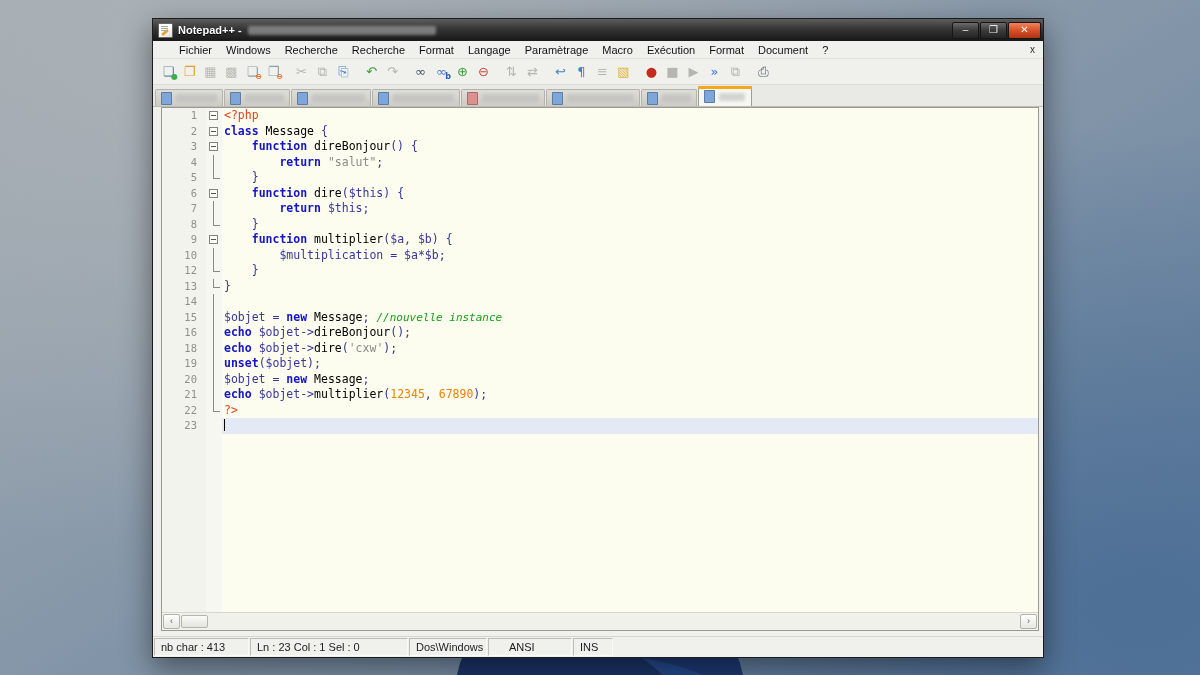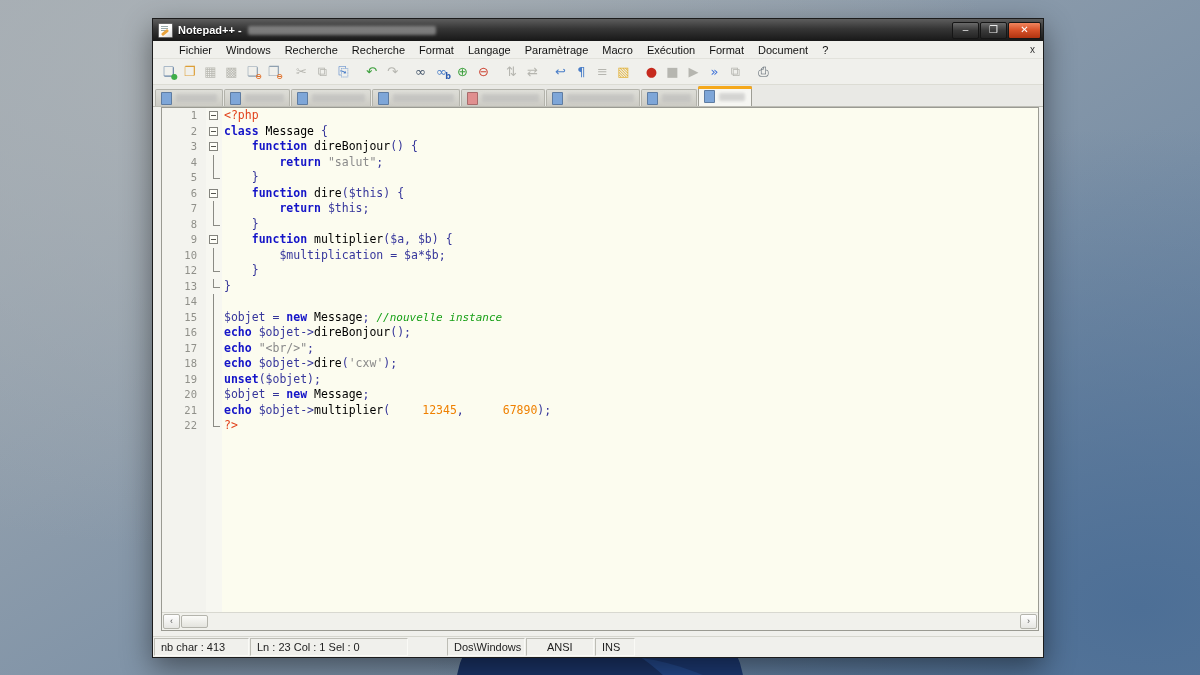--- a/index.html
+++ b/index.html
@@ -79,21 +79,21 @@
     background:#fefef8;box-sizing:border-box;}
   .fbox::after{content:"";position:absolute;left:1px;top:3px;width:5px;height:1px;background:#54544e;}
   .ctext{flex:1;padding-left:2px;}
   .ctext.current{background:#e4e9f6;}
   .caret{display:inline-block;width:1px;height:12px;background:#000;vertical-align:-2px;}
   .t-kw{color:#1414c8;font-weight:bold;}
   .t-var{color:#37379c;}
   .t-op{color:#35359a;}
   .t-plain{color:#000;}
   .t-str{color:#8a8a8a;}
-  .t-num{color:#ef8000;margin-left:32px;}
+  .t-num{color:#ef8000;}
   .t-comment{color:#17a017;font-style:italic;font-size:11px;}
   .t-php{color:#e1421c;}
   
   .hscroll{height:17px;flex:0 0 17px;background:#f1f1ec;border-top:1px solid #d8d8d0;
     display:flex;align-items:center;}
   .sbtn{width:17px;height:15px;margin:0 1px;background:linear-gradient(#fefefe,#e6e6e2);
     border:1px solid #b4b4ac;border-radius:2px;box-sizing:border-box;display:flex;
     align-items:center;justify-content:center;font-size:9px;color:#555;line-height:1;}
   .sthumb{width:27px;height:13px;background:linear-gradient(#fbfbf8,#e4e4de);
     border:1px solid #b4b4ac;border-radius:2px;box-sizing:border-box;}
@@ -290,39 +290,39 @@
             <div class="cline"><span class="lnum">6</span><span class="fold"><span class="fbox"></span></span><span class="ctext"><span class="t-plain">    </span><span class="t-kw">function</span><span class="t-plain"> dire</span><span class="t-op">(</span><span class="t-var">$this</span><span class="t-op">) {</span></span></div>
             <div class="cline"><span class="lnum">7</span><span class="fold f-line"></span><span class="ctext"><span class="t-plain">        </span><span class="t-kw">return</span><span class="t-plain"> </span><span class="t-var">$this</span><span class="t-op">;</span></span></div>
             <div class="cline"><span class="lnum">8</span><span class="fold f-end"></span><span class="ctext"><span class="t-plain">    </span><span class="t-op">}</span></span></div>
             <div class="cline"><span class="lnum">9</span><span class="fold"><span class="fbox"></span></span><span class="ctext"><span class="t-plain">    </span><span class="t-kw">function</span><span class="t-plain"> multiplier</span><span class="t-op">(</span><span class="t-var">$a</span><span class="t-op">,</span><span class="t-plain"> </span><span class="t-var">$b</span><span class="t-op">) {</span></span></div>
             <div class="cline"><span class="lnum">10</span><span class="fold f-line"></span><span class="ctext"><span class="t-plain">        </span><span class="t-var">$multiplication</span><span class="t-plain"> </span><span class="t-op">=</span><span class="t-plain"> </span><span class="t-var">$a</span><span class="t-op">*</span><span class="t-var">$b</span><span class="t-op">;</span></span></div>
             <div class="cline"><span class="lnum">12</span><span class="fold f-end"></span><span class="ctext"><span class="t-plain">    </span><span class="t-op">}</span></span></div>
             <div class="cline"><span class="lnum">13</span><span class="fold f-end"></span><span class="ctext"><span class="t-op">}</span></span></div>
             <div class="cline"><span class="lnum">14</span><span class="fold f-line"></span><span class="ctext"></span></div>
             <div class="cline"><span class="lnum">15</span><span class="fold f-line"></span><span class="ctext"><span class="t-var">$objet</span><span class="t-plain"> </span><span class="t-op">=</span><span class="t-plain"> </span><span class="t-kw">new</span><span class="t-plain"> Message</span><span class="t-op">;</span><span class="t-plain"> </span><span class="t-comment">//nouvelle instance</span></span></div>
             <div class="cline"><span class="lnum">16</span><span class="fold f-line"></span><span class="ctext"><span class="t-kw">echo</span><span class="t-plain"> </span><span class="t-var">$objet</span><span class="t-op">-&gt;</span><span class="t-plain">direBonjour</span><span class="t-op">();</span></span></div>
-            <div class="cline"><span class="lnum">17</span><span class="fold f-line"></span><span class="ctext"><span class="t-kw">echo</span><span class="t-plain"> </span><span class="t-str">"&lt;br/&gt;"</span><span class="t-op">;</span></span></div>
             <div class="cline"><span class="lnum">18</span><span class="fold f-line"></span><span class="ctext"><span class="t-kw">echo</span><span class="t-plain"> </span><span class="t-var">$objet</span><span class="t-op">-&gt;</span><span class="t-plain">dire</span><span class="t-op">(</span><span class="t-str">'cxw'</span><span class="t-op">);</span></span></div>
             <div class="cline"><span class="lnum">19</span><span class="fold f-line"></span><span class="ctext"><span class="t-kw">unset</span><span class="t-op">(</span><span class="t-var">$objet</span><span class="t-op">);</span></span></div>
             <div class="cline"><span class="lnum">20</span><span class="fold f-line"></span><span class="ctext"><span class="t-var">$objet</span><span class="t-plain"> </span><span class="t-op">=</span><span class="t-plain"> </span><span class="t-kw">new</span><span class="t-plain"> Message</span><span class="t-op">;</span></span></div>
             <div class="cline"><span class="lnum">21</span><span class="fold f-line"></span><span class="ctext"><span class="t-kw">echo</span><span class="t-plain"> </span><span class="t-var">$objet</span><span class="t-op">-&gt;</span><span class="t-plain">multiplier</span><span class="t-op">(</span><span class="t-num">12345</span><span class="t-op">,</span><span class="t-plain"> </span><span class="t-num">67890</span><span class="t-op">);</span></span></div>
             <div class="cline"><span class="lnum">22</span><span class="fold f-end"></span><span class="ctext"><span class="t-php">?&gt;</span></span></div>
+            <div class="cline"><span class="lnum">23</span><span class="fold"></span><span class="ctext current"><span class="caret"></span></span></div>
           </div>
         <div class="hscroll">
           <span class="sbtn">‹</span>
           <span class="sthumb"></span>
           <span class="strack"></span>
           <span class="sbtn">›</span>
         </div>
       </div>
     </div>
 
     <div class="statusgap"></div>
     <div class="statusbar" id="statusbar">
         <div class="seg" style="width: 95px;">nb char : 413</div>
         <div class="seg" style="width: 158px;">Ln : 23   Col : 1   Sel : 0</div>
-        <div class="seg" style="width: 78px; margin-left: 38px;">Dos\Windows</div>
-        <div class="seg" style="width: 68px; padding-left: 20px;">ANSI</div>
+        <div class="seg" style="width: 78px;">Dos\Windows</div>
+        <div class="seg" style="width: 84px; padding-left: 20px;">ANSI</div>
         <div class="seg" style="width: 40px;">INS</div>
       </div>
 
   </div>
 </div>
 
 </body></html>

